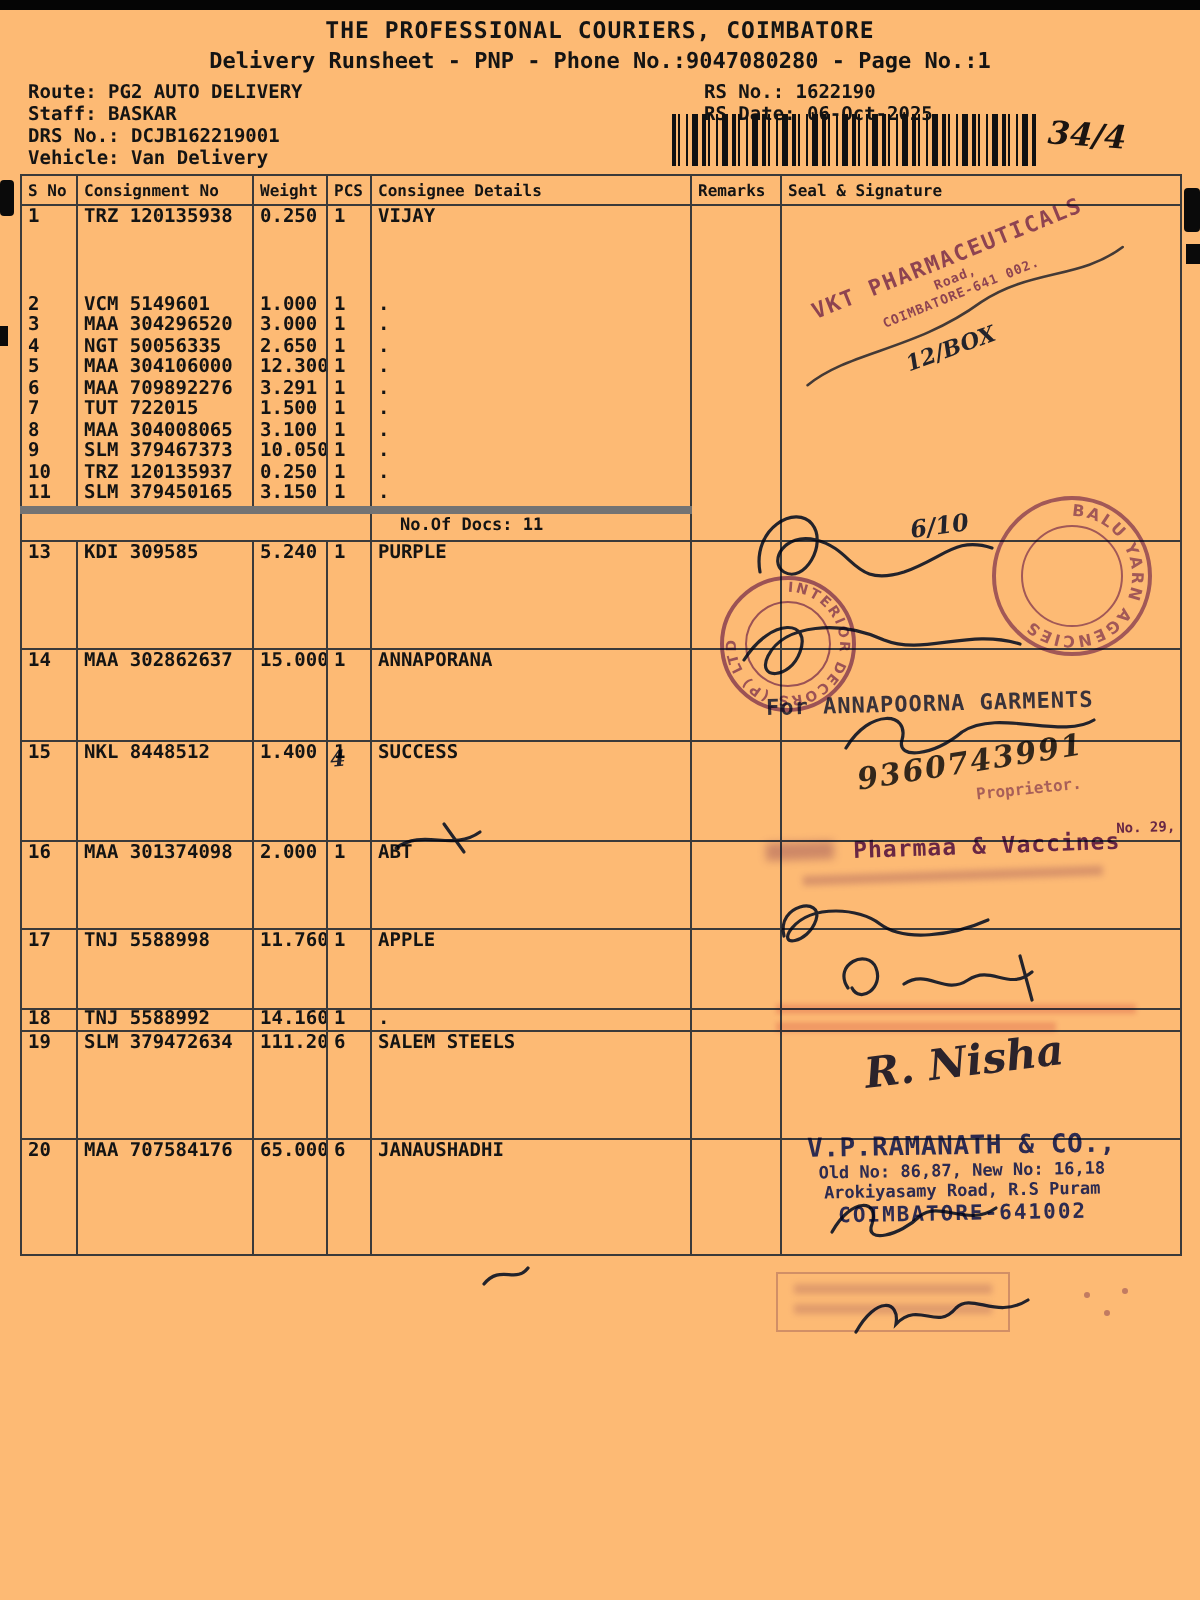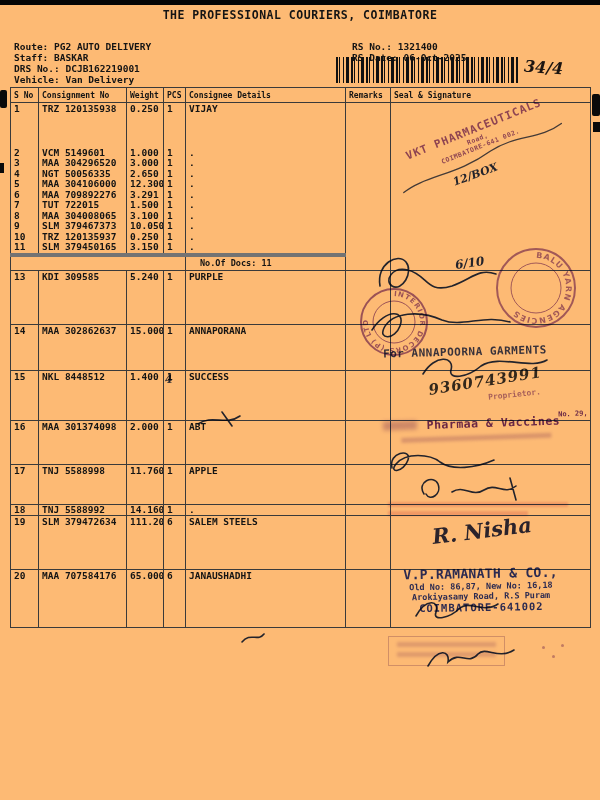--- a/index.html
+++ b/index.html
@@ -81,25 +81,26 @@
 
 <div class="page">
 
   <div class="bar-top"></div>
   <div class="art art1"></div>
   <div class="art art2"></div>
   <div class="art art3"></div>
   <div class="art art4"></div>
 
   <div class="doc-title">THE PROFESSIONAL COURIERS, COIMBATORE</div>
+  <div class="doc-subtitle">Delivery Runsheet - PNP - Phone No.:9047080280 - Page No.:1</div>
   <div class="meta m-route">Route: PG2 AUTO DELIVERY</div>
   <div class="meta m-staff">Staff: BASKAR</div>
   <div class="meta m-drs">DRS No.: DCJB162219001</div>
   <div class="meta m-vehicle">Vehicle: Van Delivery</div>
-  <div class="meta m-rsno">RS No.: 1321400</div>
+  <div class="meta m-rsno">RS No.: 1622190</div>
   <div class="meta m-rsdate">RS Date: 06-Oct-2025</div>
   <div class="barcode"></div>
   <div class="hw hw-page">34/4</div>
 
   <div class="tablewrap">
     <table>
       <colgroup>
         <col style="width:28px">
           <col style="width:88px">
           <col style="width:37px">

